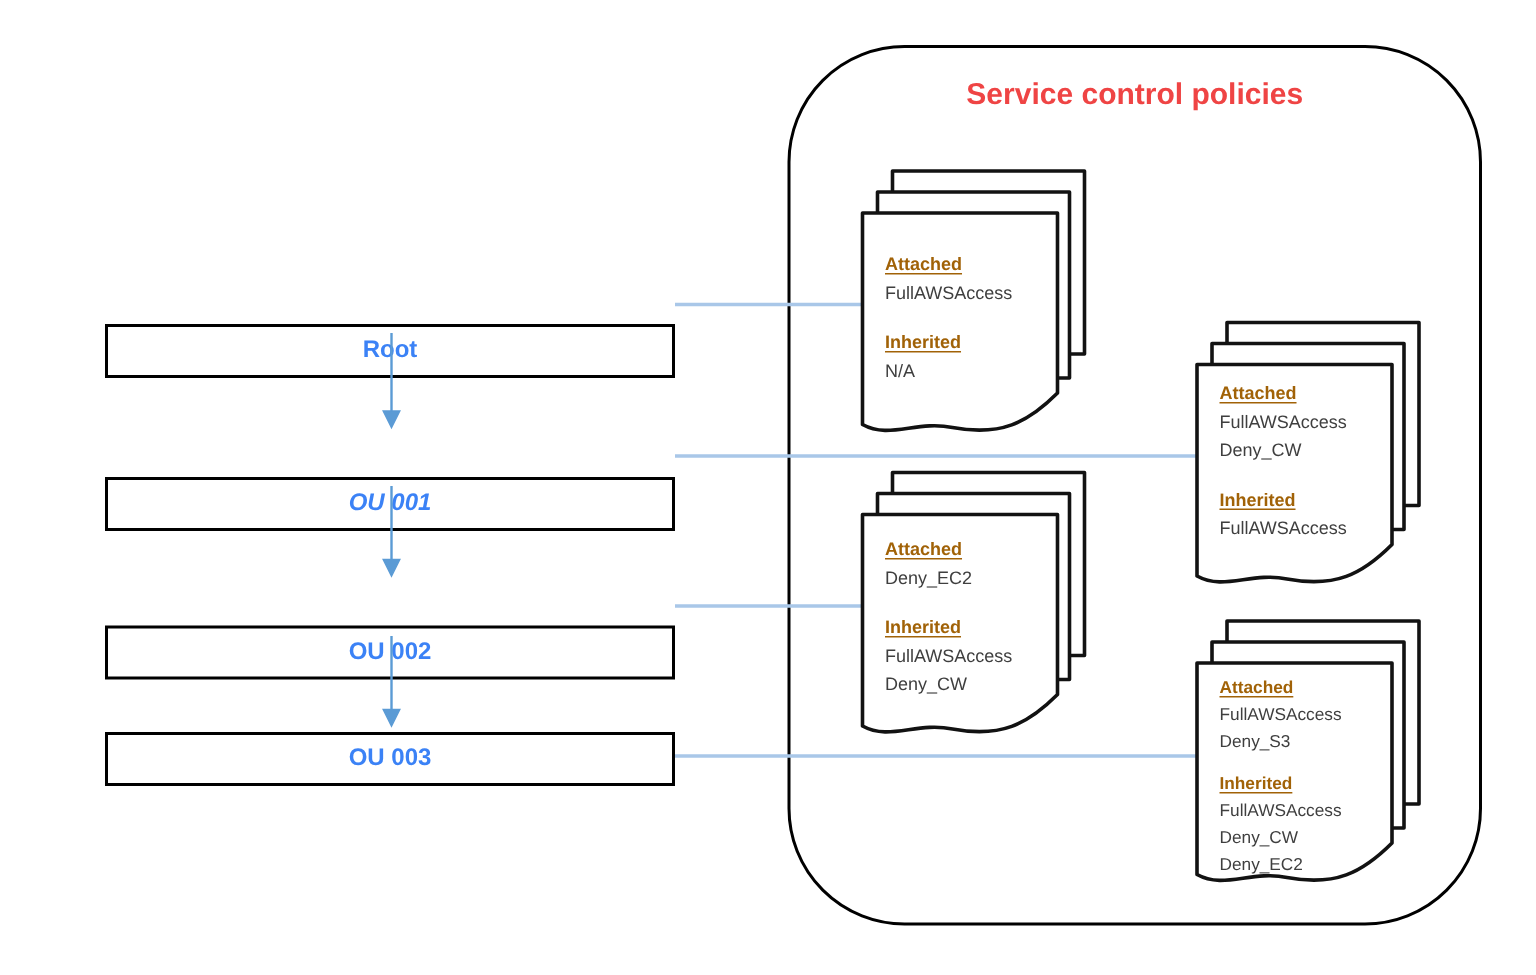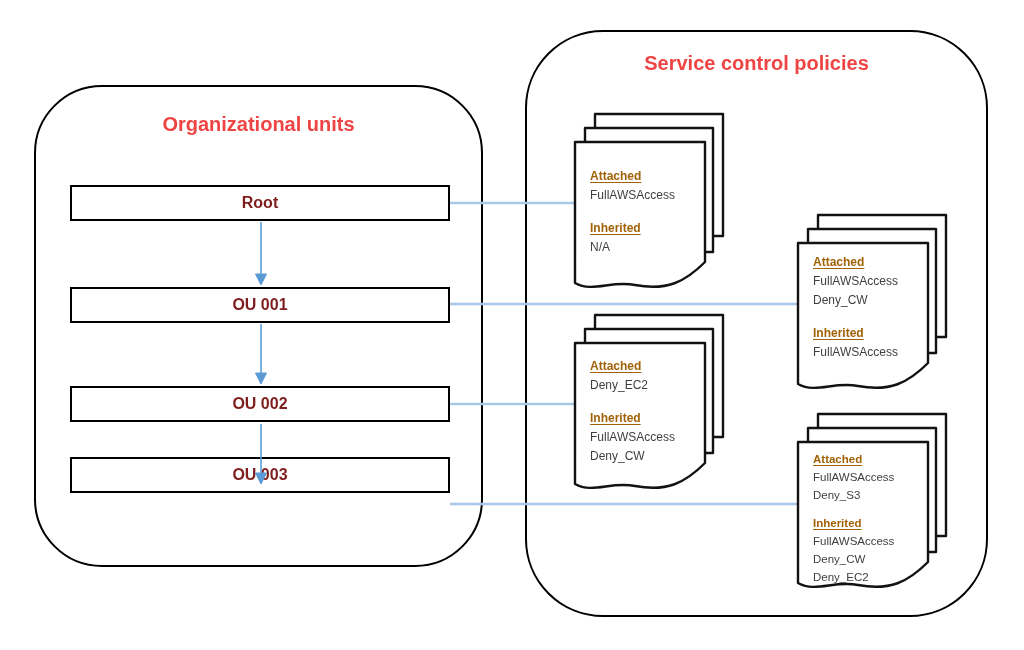--- a/index.html
+++ b/index.html
@@ -14,51 +14,48 @@
 
   .panel{position:absolute;border:2.5px solid var(--border);background:#fff;box-sizing:border-box;}
   .panel-left{left:34px;top:85px;width:449px;height:482px;border-radius:68px;}
   .panel-right{left:525px;top:30px;width:463px;height:587px;border-radius:78px;}
   .panel-title{position:absolute;width:100%;text-align:center;font-size:20px;font-weight:700;color:#ef4444;}
   .panel-left .panel-title{top:26px;}
   .panel-right .panel-title{top:20px;}
 
   .ou-box{position:absolute;left:70px;width:380px;height:36px;border:2.5px solid var(--border);
     background:#fff;box-sizing:border-box;display:flex;align-items:center;justify-content:center;
-    font-size:16px;font-weight:700;color:#7f1d1d;}
+    font-size:16px;font-weight:700;color:#3b82f6;margin-top:31px;}
 
   .overlay{position:absolute;left:0;top:0;width:1024px;height:650px;pointer-events:none;z-index:5;}
 
   .doc-stack{position:absolute;width:154px;height:184px;z-index:6;}
   .doc-stack svg{position:absolute;left:0;top:0;}
   .doc-pages rect,.doc-pages path{fill:#ffffff;stroke:#121212;stroke-width:2.4;stroke-linejoin:round;}
 
   .doc-text{position:absolute;left:17px;z-index:7;color:var(--doc-text);font-size:12px;line-height:19px;}
   .doc-text.tight{line-height:18px;font-size:11.5px;}
   .doc-heading{font-weight:700;color:#a16207;text-decoration:underline;text-underline-offset:2px;}
   .doc-gap{height:14px;}
   .doc-gap-sm{height:10px;}
 </style>
 </head>
 <body>
 
 <div class="canvas">
 
-  <div class="panel panel-left">
-    <div class="panel-title">Organizational units</div>
-  </div>
 
   <div class="panel panel-right">
     <div class="panel-title">Service control policies</div>
   </div>
 
   <div class="ou-box" style="top:185px;">
     <span>Root</span>
   </div>
-  <div class="ou-box" style="top:287px;">
+  <div class="ou-box" style="top:287px;font-style:italic;">
     <span>OU 001</span>
   </div>
   <div class="ou-box" style="top:386px;text-align:right;">
     <span>OU 002</span>
   </div>
   <div class="ou-box" style="top:457px;">
     <span>OU 003</span>
   </div>
 
   <svg class="overlay" viewBox="0 0 1024 650">

